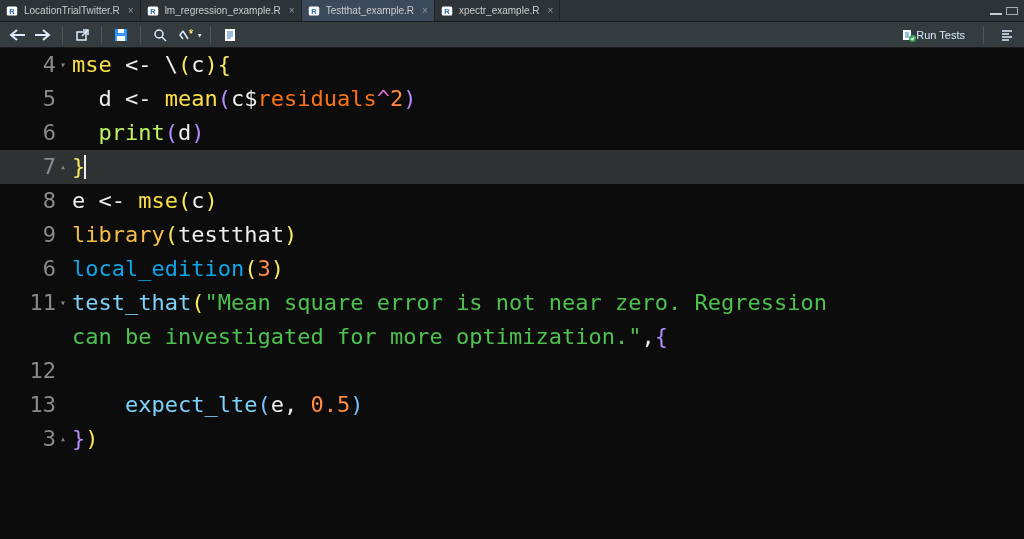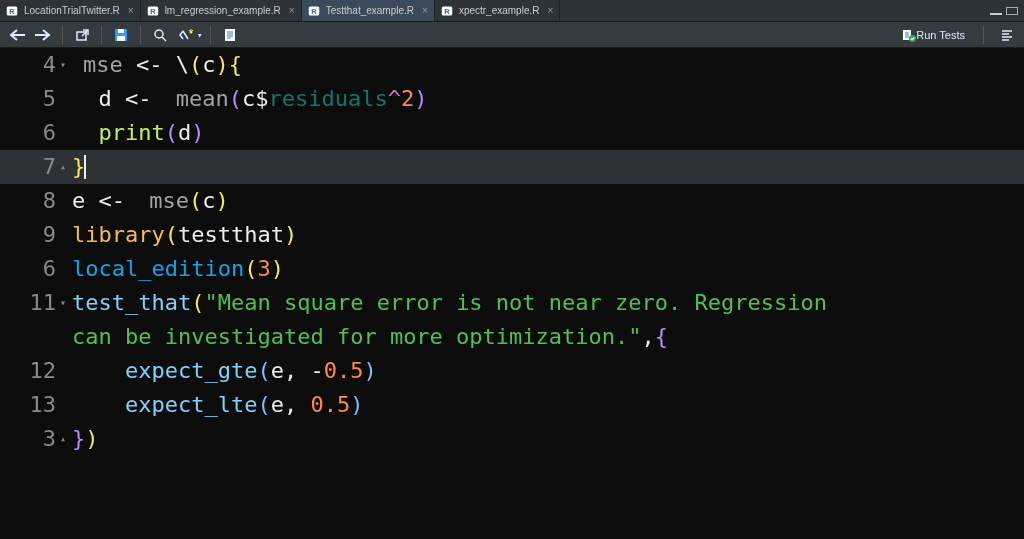--- a/index.html
+++ b/index.html
@@ -106,30 +106,30 @@
     color:#888;
     font-size:10px;
   }
   .code {
     padding-left:10px;
     white-space:pre;
   }
   
   .k-op   { color:#eeeeee; }
   .k-id   { color:#eeeeee; }
-  .k-kw   { color:#a3a3a3;margin-left:11px; }   
+  .k-kw   { color:#fde047; }   
   .k-fn   { color:#bef264; }   
   .k-lib  { color:#f6be48;text-align:center; }   
   .k-num  { color:#ff8c42; }   
   .k-str  { color:#4ec24e; }   
   .k-br1  { color:#f7e95c; }   
   .k-br2  { color:#b38cff; }   
   .k-br3  { color:#79c0ff; }
   .k-fn2  { color:#7dd3fc; }   
-  .k-res  { color:#0f766e; }   
+  .k-res  { color:#f97316; }   
   .k-excl { color:#d96bcd; }   
   .k-local{ color:#0ea5e9; }
   .cursor {
     display:inline-block;
     width:2px;
     height:24px;
     background:#eeeeee;
     vertical-align:text-bottom;
     margin-left:-1px;
   }
@@ -289,21 +289,20 @@
       <div class="code"><span class="k-fn2">test_that</span><span class="k-br1">(</span><span class="k-str">"Mean square error is not near zero. Regression </span></div>
     </div>
 
   <div class="line">
       <div class="gutter"></div>
       <div class="code"><span class="k-str">can be investigated for more optimization."</span><span class="k-op">,</span><span class="k-br2">{</span></div>
     </div>
 
   <div class="line">
       <div class="gutter"><span>12</span></div>
-      <div class="code"><span>    </span><span class="k-fn2">expect_gte</span><span class="k-br3">(</span><span class="k-id">e</span><span class="k-op">, </span><span class="k-op">-</span><span class="k-num">0.5</span><span class="k-br3">)</span></div>
     </div>
 
   <div class="line">
       <div class="gutter"><span>13</span></div>
       <div class="code"><span>    </span><span class="k-fn2">expect_lte</span><span class="k-br3">(</span><span class="k-id">e</span><span class="k-op">, </span><span class="k-num">0.5</span><span class="k-br3">)</span></div>
     </div>
 
   <div class="line">
       <div class="gutter"><span>3</span><span class="fold">▴</span></div>
       <div class="code"><span class="k-br2">}</span><span class="k-br1">)</span></div>

